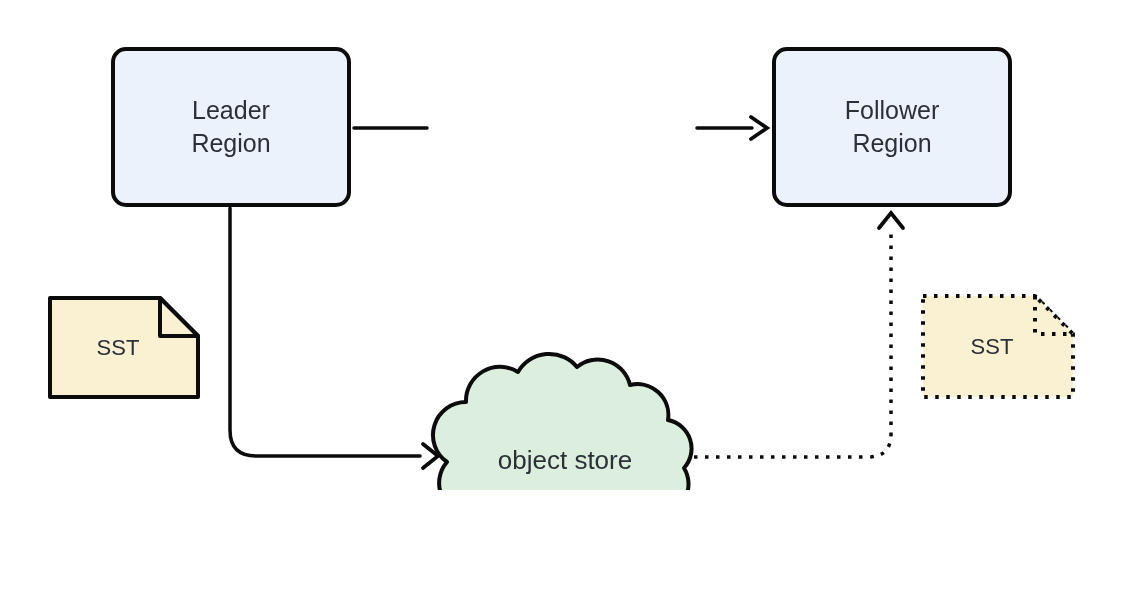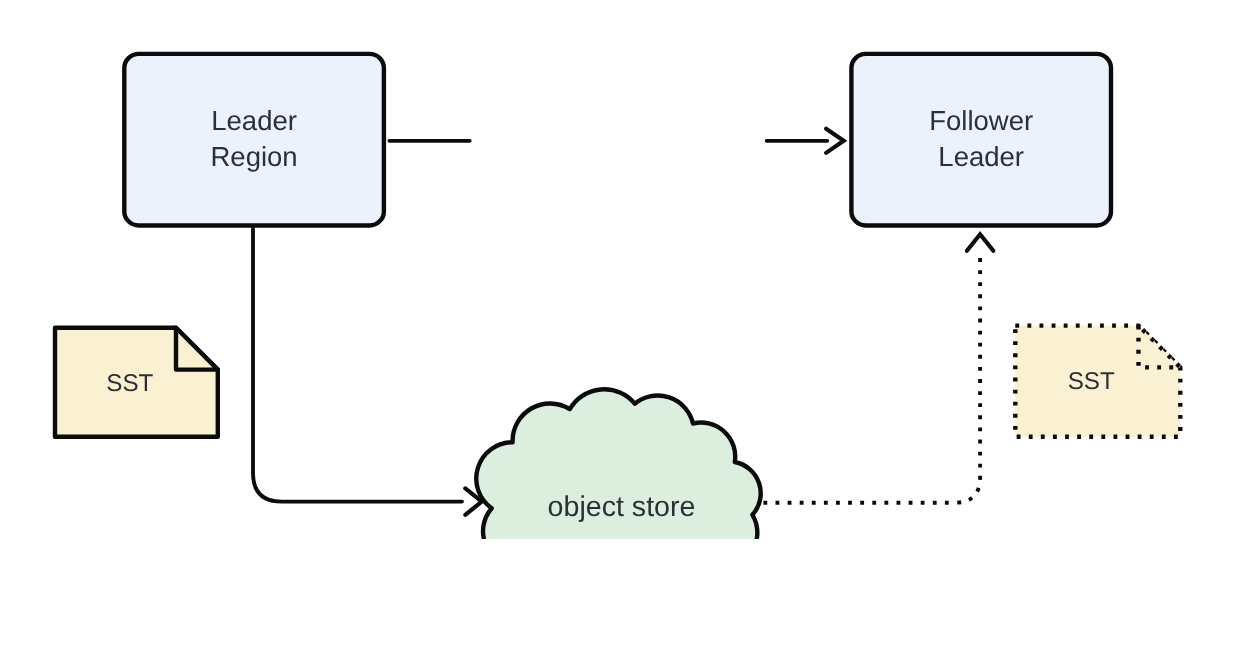--- a/index.html
+++ b/index.html
@@ -120,21 +120,21 @@
              A33 33 0 0 1 598 545
              A35 35 0 0 1 528 543
              A34 34 0 0 1 470 515
              A32 32 0 0 1 447 462 Z"></path>
   </svg>
 
   <div class="label region-label" style="left:113px; top:49px; width:236px; height:156px;">Leader
 Region</div>
 
   <div class="label region-label" style="left:774px; top:49px; width:236px; height:156px;">Follower
-Leader</div>
+Region</div>
 
 
   <div class="label note-label" style="left:50px; top:298px; width:136px; height:99px;">SST</div>
 
   <div class="label note-label" style="left:923px; top:296px; width:138px; height:101px;">SST</div>
 
   <div class="label cloud-label" style="left:465px; top:440px; width:200px; height:40px;">object store</div>
 
 </div>
 

